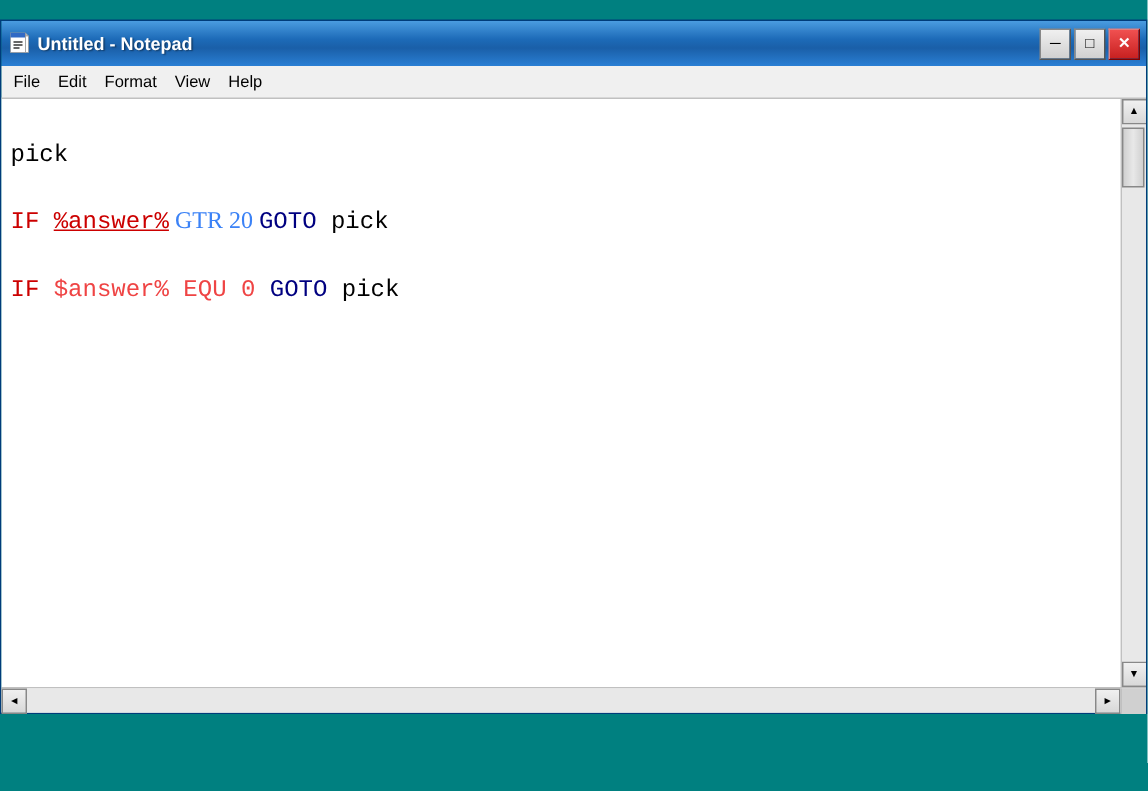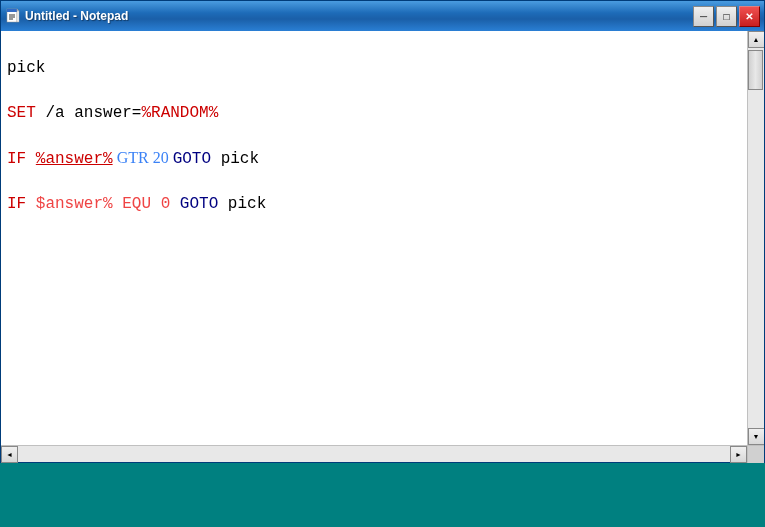--- a/index.html
+++ b/index.html
@@ -16,20 +16,21 @@
       font-size: 11px;
       overflow: hidden;
     }
 
     .window {
       width: 765px;
       height: 463px;
       display: flex;
       flex-direction: column;
       border: 1px solid #003c7a;
+      margin-top: 13px;
     }
 
     
     .title-bar {
       height: 30px;
       background: linear-gradient(to bottom, #4a9ce0 0%, #1d6bb8 40%, #1a5fa8 60%, #2a7fd4 100%);
       display: flex;
       align-items: center;
       padding: 0 4px;
       gap: 4px;
@@ -243,26 +244,32 @@
       </svg>
     </div>
     <span class="title-bar-text">Untitled - Notepad</span>
     <div class="title-bar-buttons">
       <div class="title-btn title-btn-minimize">─</div>
       <div class="title-btn title-btn-maximize">□</div>
       <div class="title-btn title-btn-close">✕</div>
     </div>
   </div>
 
+  <div class="menu-bar">
+    <div class="menu-item">File</div>
+    <div class="menu-item">Edit</div>
+    <div class="menu-item">Format</div>
+    <div class="menu-item">View</div>
+    <div class="menu-item">Help</div>
+  </div>
 
   <div class="content-area">
     <div class="text-area-wrapper">
       <div class="code-display">
 <span class="code-line"><span style="color:#000;">pick</span></span>
-<span class="code-line"><span style="color:#cc0000;">SET</span><span style="color:#000;"> /a answer=</span><span style="color:#cc0000;">%RANDOM%</span></span>
 <span class="code-line"><span style="color:#cc0000;">IF</span><span style="color:#000;"> </span><span style="color:#cc0000;text-decoration:underline;">%answer%</span><span style="color:#3b82f6;font-family:Liberation Serif, serif;"> GTR 20 </span><span style="color:#000080;">GOTO</span><span style="color:#000;"> pick</span></span>
 <span class="code-line"><span style="color:#cc0000;">IF</span><span style="color:#ef4444;"> $answer% EQU 0 </span><span style="color:#000080;">GOTO</span><span style="color:#000;"> pick</span></span>
       </div>
     </div>
 
     <div class="scrollbar-v">
       <div class="scroll-btn">▲</div>
       <div class="scroll-track">
         <div class="scroll-thumb"></div>
       </div>

